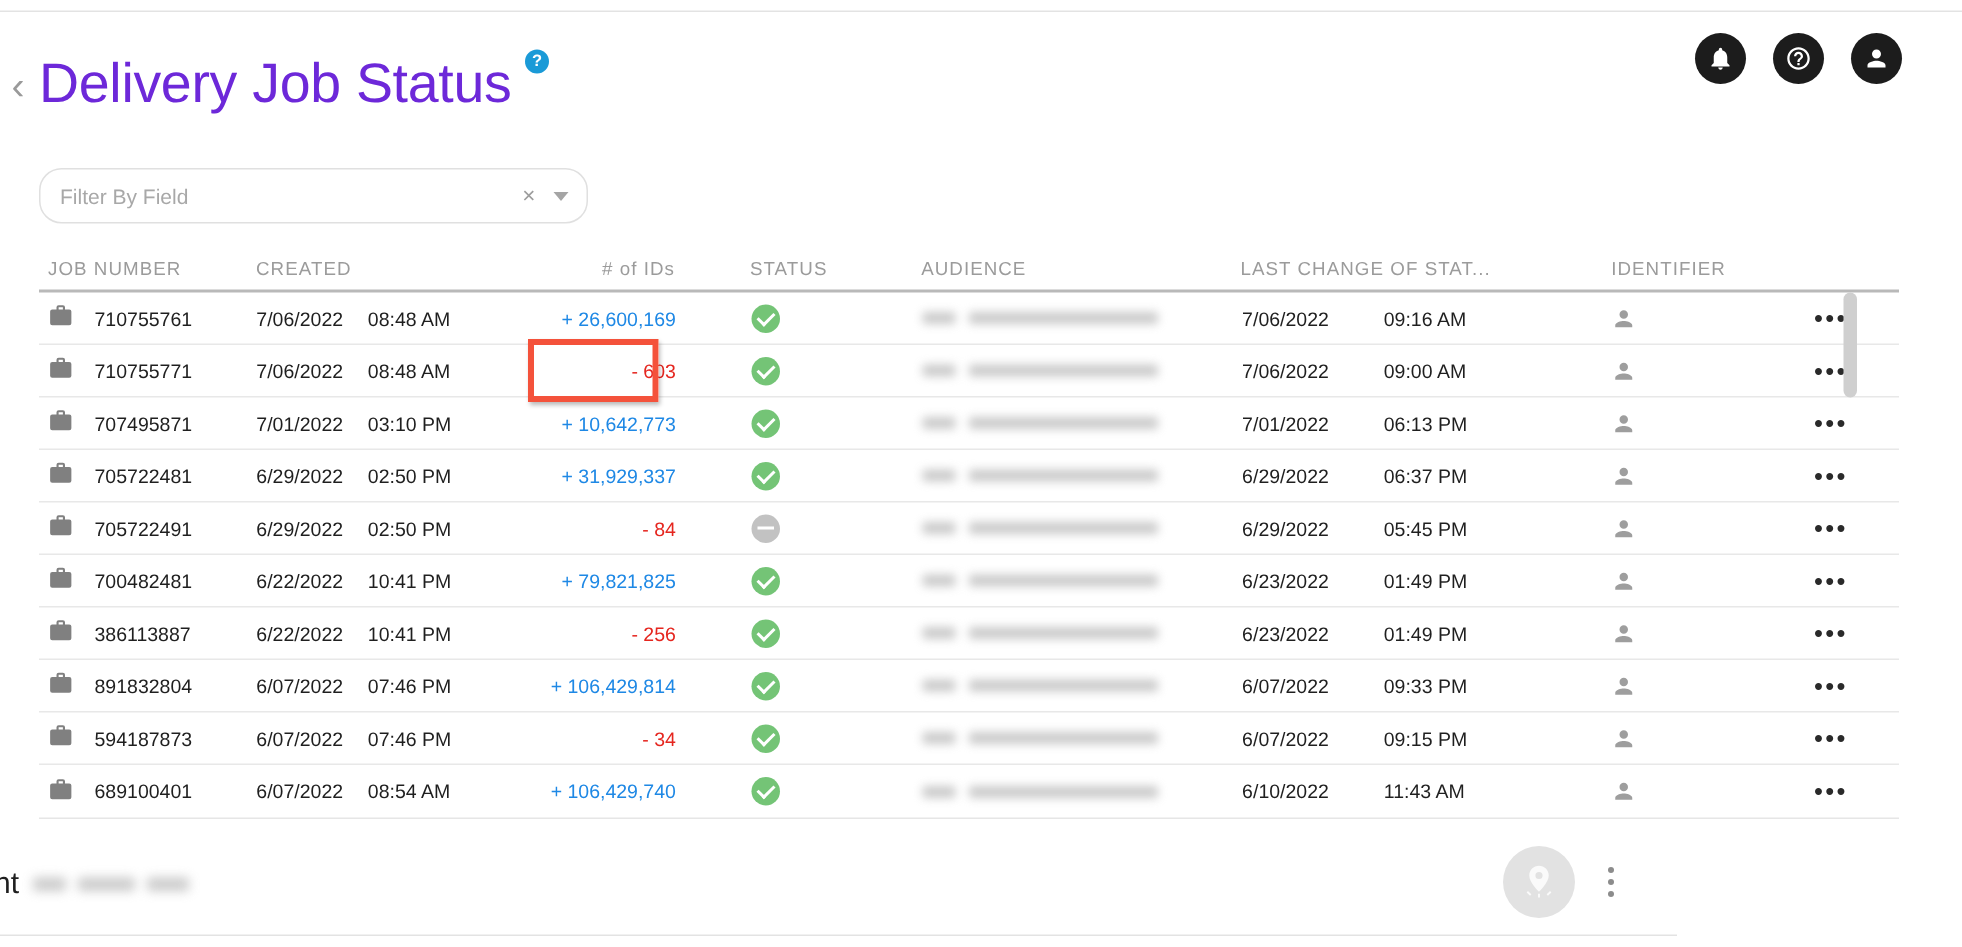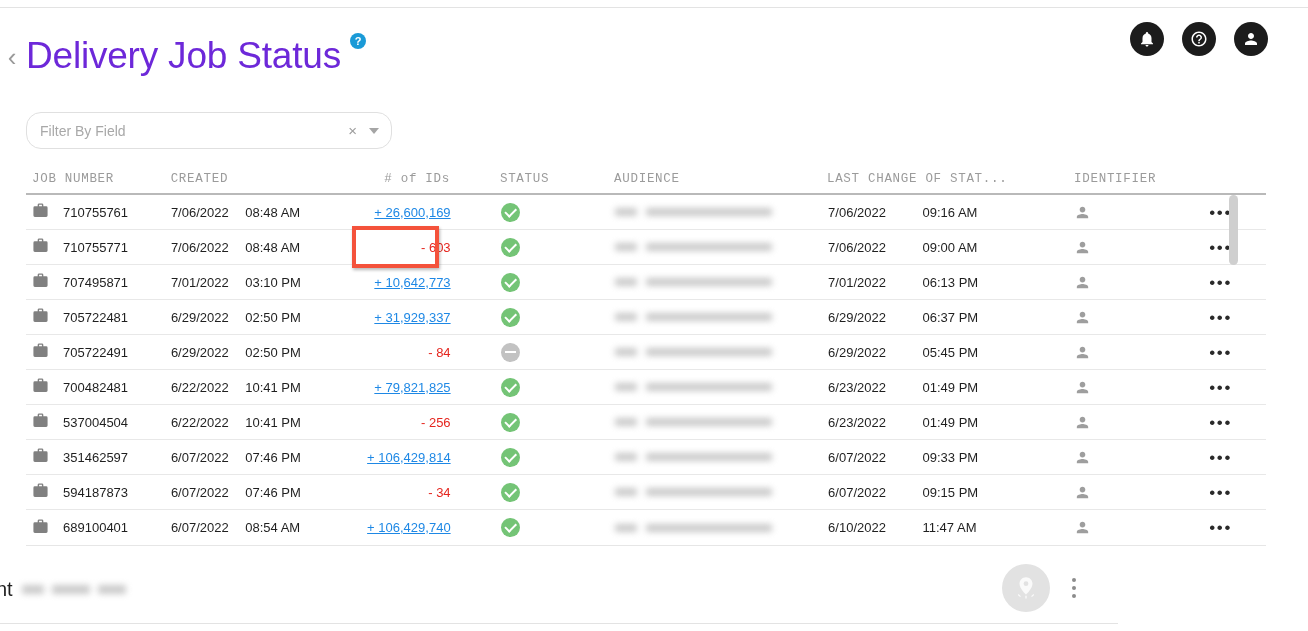--- a/index.html
+++ b/index.html
@@ -65,21 +65,20 @@
     width: 0; height: 0; border-left: 5px solid transparent;
     border-right: 5px solid transparent; border-top: 6px solid #a5a5a5;
     cursor: pointer; margin-right: 2px;
   }
 
   
   .table-wrap { position: absolute; left: 26px; top: 165px; width: 1240px; }
   .thead {
     display: flex; align-items: flex-end; height: 30px;
     border-bottom: 2px solid #b9b9b9;
-    font-family: Liberation Mono, monospace;
   }
   .th {
     font-size: 12.5px; color: #9b9b9b; letter-spacing: 0.7px;
     font-weight: 400; white-space: nowrap; padding-bottom: 7px;
   }
   .tbody { position: relative; }
   .tr {
     display: flex; align-items: center; height: 35px;
     border-bottom: 1px solid #e8e8e8;
   }
@@ -94,21 +93,21 @@
   .c-status   { width: 108px; display:flex; justify-content:flex-start; padding-left:28px;}
   .c-audience { width: 218px; margin-left: 36px; }
   .c-lcdate   { width: 72px; }
   .c-lctime   { width: 146px; padding-left: 24px;}
   .c-ident    { width: 148px; display:flex; justify-content:flex-start; padding-left:32px;text-align:right;}
   .c-menu     { width: 80px; display:flex; justify-content:flex-start; padding-left:22px;}
 
   .briefcase { flex: 0 0 auto; }
   .jobnum { font-size: 13px; color: #1f1f1f; }
 
-  .ids-pos { color: #1e88e5; font-size: 13px; text-decoration: underline; }
+  .ids-pos { color: #1e88e5; font-size: 13px; }
   .ids-neg { color: #e5261f; font-size: 13px; }
 
   .status-ok, .status-off { width: 19px; height: 19px; border-radius: 50%; display:block; }
   .status-ok { background: #74c476; position: relative; }
   .status-ok::after {
     content: ""; position: absolute; left: 4.5px; top: 5px;
     width: 9px; height: 4.5px; border-left: 2px solid #fff; border-bottom: 2px solid #fff;
     transform: rotate(-45deg);
   }
   .status-off { background: #c2c2c2; position: relative; }
@@ -411,21 +410,21 @@
           </div>
           <div class="td c-menu">
             <span class="dots-menu">•••</span>
           </div>
         </div>
         <div class="tr">
           <div class="td c-job">
             <span><svg class="briefcase" width="17" height="17" viewBox="0 0 24 24" fill="#808080" aria-hidden="true">
                 <path d="M20 6h-4V4a2 2 0 0 0-2-2h-4a2 2 0 0 0-2 2v2H4a2 2 0 0 0-2 2v11a2 2 0 0 0 2 2h16a2 2 0 0 0 2-2V8a2 2 0 0 0-2-2zM10 4h4v2h-4V4z"></path>
               </svg></span>
-            <span class="jobnum">537004504</span>
+            <span class="jobnum">386113887</span>
           </div>
           <div class="td c-date">6/22/2022</div>
           <div class="td c-time">10:41 PM</div>
           <div class="td c-ids"><span class="ids-neg">- 256</span></div>
           <div class="td c-status">
             <span class="status-ok"></span>
           </div>
           <div class="td c-audience">
             <span class="blur-cell">
               <span class="blur-chip bw1"></span>
@@ -443,21 +442,21 @@
           </div>
           <div class="td c-menu">
             <span class="dots-menu">•••</span>
           </div>
         </div>
         <div class="tr">
           <div class="td c-job">
             <span><svg class="briefcase" width="17" height="17" viewBox="0 0 24 24" fill="#808080" aria-hidden="true">
                 <path d="M20 6h-4V4a2 2 0 0 0-2-2h-4a2 2 0 0 0-2 2v2H4a2 2 0 0 0-2 2v11a2 2 0 0 0 2 2h16a2 2 0 0 0 2-2V8a2 2 0 0 0-2-2zM10 4h4v2h-4V4z"></path>
               </svg></span>
-            <span class="jobnum">351462597</span>
+            <span class="jobnum">891832804</span>
           </div>
           <div class="td c-date">6/07/2022</div>
           <div class="td c-time">07:46 PM</div>
           <div class="td c-ids"><span class="ids-pos">+ 106,429,814</span></div>
           <div class="td c-status">
             <span class="status-ok"></span>
           </div>
           <div class="td c-audience">
             <span class="blur-cell">
               <span class="blur-chip bw1"></span>
@@ -522,21 +521,21 @@
           <div class="td c-status">
             <span class="status-ok"></span>
           </div>
           <div class="td c-audience">
             <span class="blur-cell">
               <span class="blur-chip bw1"></span>
               <span class="blur-chip bw2"></span>
             </span>
           </div>
           <div class="td c-lcdate">6/10/2022</div>
-          <div class="td c-lctime">11:47 AM</div>
+          <div class="td c-lctime">11:43 AM</div>
           <div class="td c-ident">
             <span>
               <svg class="ident-icon" width="17" height="17" viewBox="0 0 24 24" fill="#9e9e9e" aria-hidden="true">
                 <path d="M12 12c2.21 0 4-1.79 4-4s-1.79-4-4-4-4 1.79-4 4 1.79 4 4 4zm0 2c-2.67 0-8 1.34-8 4v2h16v-2c0-2.66-5.33-4-8-4z"></path>
               </svg>
             </span>
           </div>
           <div class="td c-menu">
             <span class="dots-menu">•••</span>
           </div>

